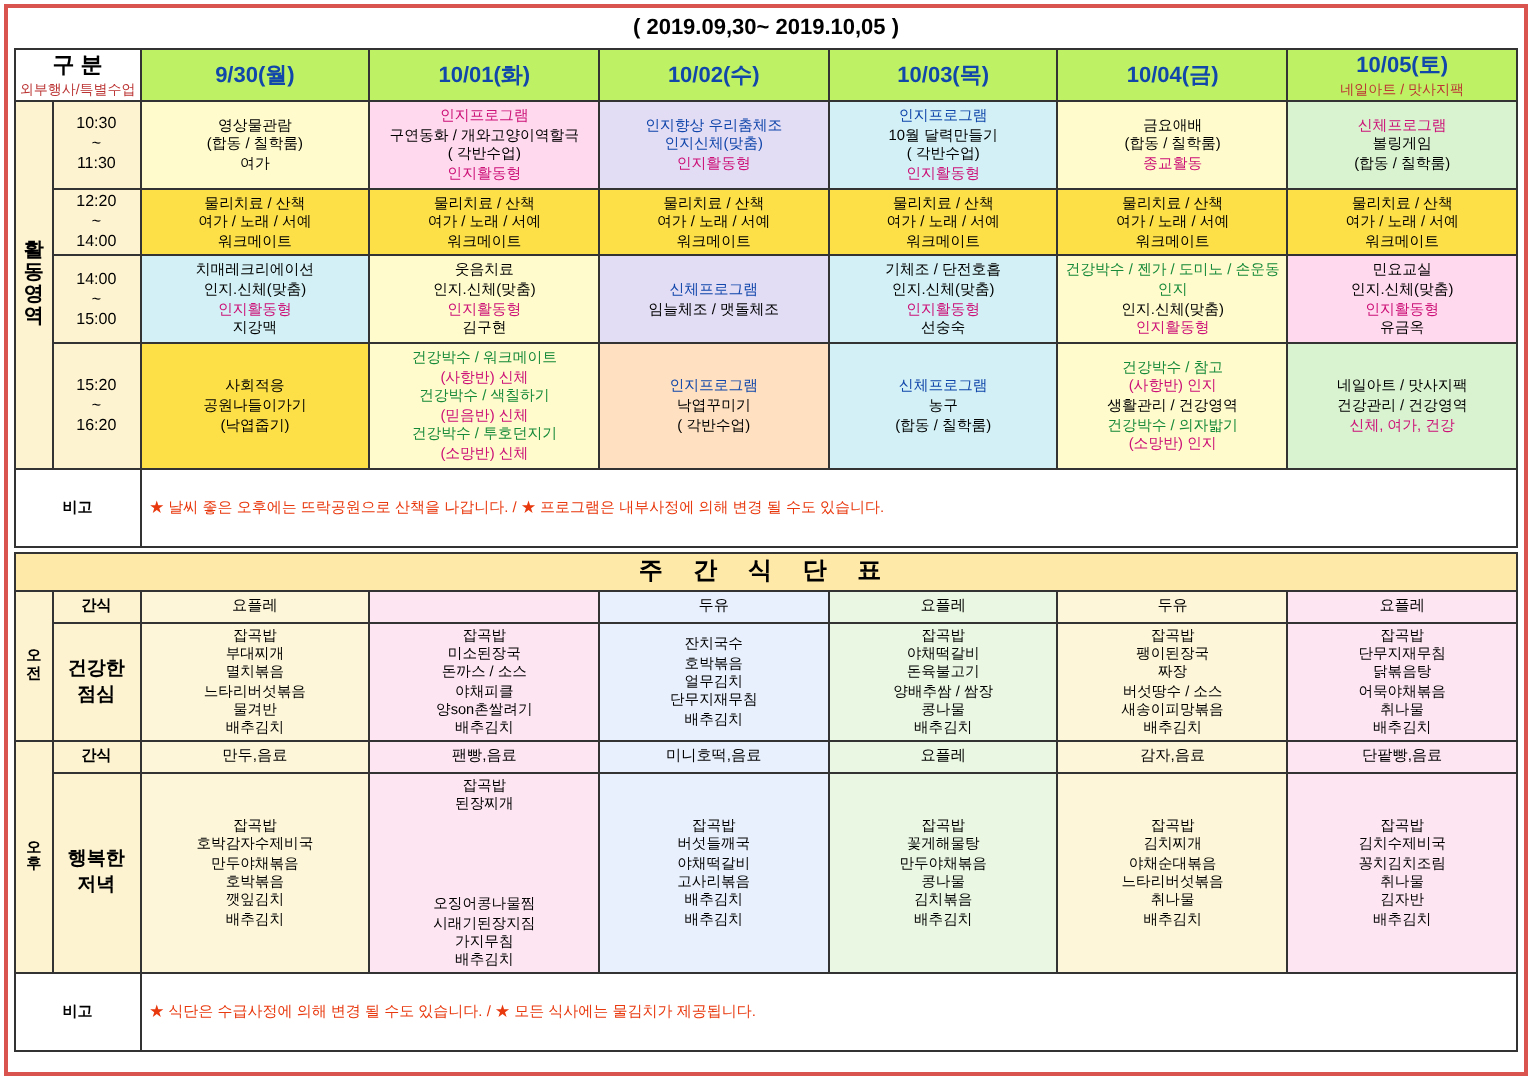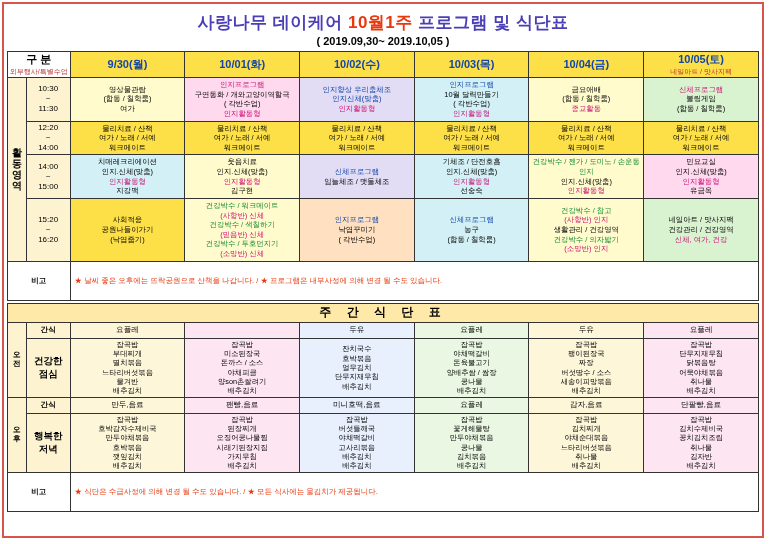--- a/index.html
+++ b/index.html
@@ -22,21 +22,21 @@
   td,th{border:1px solid #333;text-align:center;vertical-align:middle;padding:0;}
   .title-row td{border:none;}
   .title{
     font-size:17px;font-weight:bold;color:#4a3fb5;
     padding:4px 0 0 0;letter-spacing:0.5px;
   }
   .title .hl{color:#e8380d;}
   .subtitle{
     font-size:11px;font-weight:bold;color:#000;padding:1px 0 4px 0;
   }
-  .hdr{font-weight:bold;font-size:11px;height:18px;background:#fde047;}
+  .hdr{font-weight:bold;font-size:11px;height:18px;background:#bef264;}
   .hdr .sub{display:block;font-size:7px;font-weight:normal;color:#b33;}
   .gubun{background:#fff;font-weight:bold;font-size:11px;}
   .timecol{width:42px;font-size:8px;line-height:1.25;background:#fdf3d0;}
   .sidecol{width:18px;font-size:10px;font-weight:bold;line-height:1.1;background:#fdf3d0;}
   .cell{font-size:7.4px;line-height:1.3;padding:2px 1px;}
   .cell .l{display:block;}
   .note-row td{font-size:7.5px;text-align:left;padding:12px 4px;height:14px;}
   .star{color:#e8380d;margin-top:18px;}
   .meal-title{
     font-weight:bold;font-size:12px;letter-spacing:6px;background:#ffe9a8;height:18px;
@@ -61,25 +61,20 @@
   .t-blue{color:#1146aa}
   .t-green{color:#178a3a}
 </style>
 </head>
 <body>
 
 <div class="page">
 
   <table>
     <tbody>
-        <tr class="title-row">
-      <td class="title">
-        <span>사랑나무 데이케어 </span><span class="hl">10월1주</span><span> 프로그램 및 식단표</span>
-      </td>
-    </tr>
     <tr class="title-row">
       <td class="subtitle">( 2019.09,30~ 2019.10,05 )</td>
     </tr>
   </tbody>
     </table>
 
   <table>
     <colgroup>
       <col style="width:18px">
         <col style="width:42px">
@@ -356,21 +351,21 @@
             <span class="l" style="display: block;">잡곡밥</span>
             <span class="l" style="display: block;">호박감자수제비국</span>
             <span class="l" style="display: block;">만두야채볶음</span>
             <span class="l" style="display: block;">호박볶음</span>
             <span class="l" style="display: block;">깻잎김치</span>
             <span class="l" style="display: block;">배추김치</span>
           </td>
           <td class="meal-cell bg-lpink">
             <span class="l" style="display: block;">잡곡밥</span>
             <span class="l" style="display: block; text-align: center;">된장찌개</span>
-            <span class="l" style="display: block;">오징어콩나물찜</span>
+            <span class="l" style="display: block; margin-top: 41px;">오징어콩나물찜</span>
             <span class="l" style="display: block;">시래기된장지짐</span>
             <span class="l" style="display: block;">가지무침</span>
             <span class="l" style="display: block;">배추김치</span>
           </td>
           <td class="meal-cell bg-lblue">
             <span class="l" style="display: block;">잡곡밥</span>
             <span class="l" style="display: block;">버섯들깨국</span>
             <span class="l" style="display: block;">야채떡갈비</span>
             <span class="l" style="display: block;">고사리볶음</span>
             <span class="l" style="display: block;">배추김치</span>

